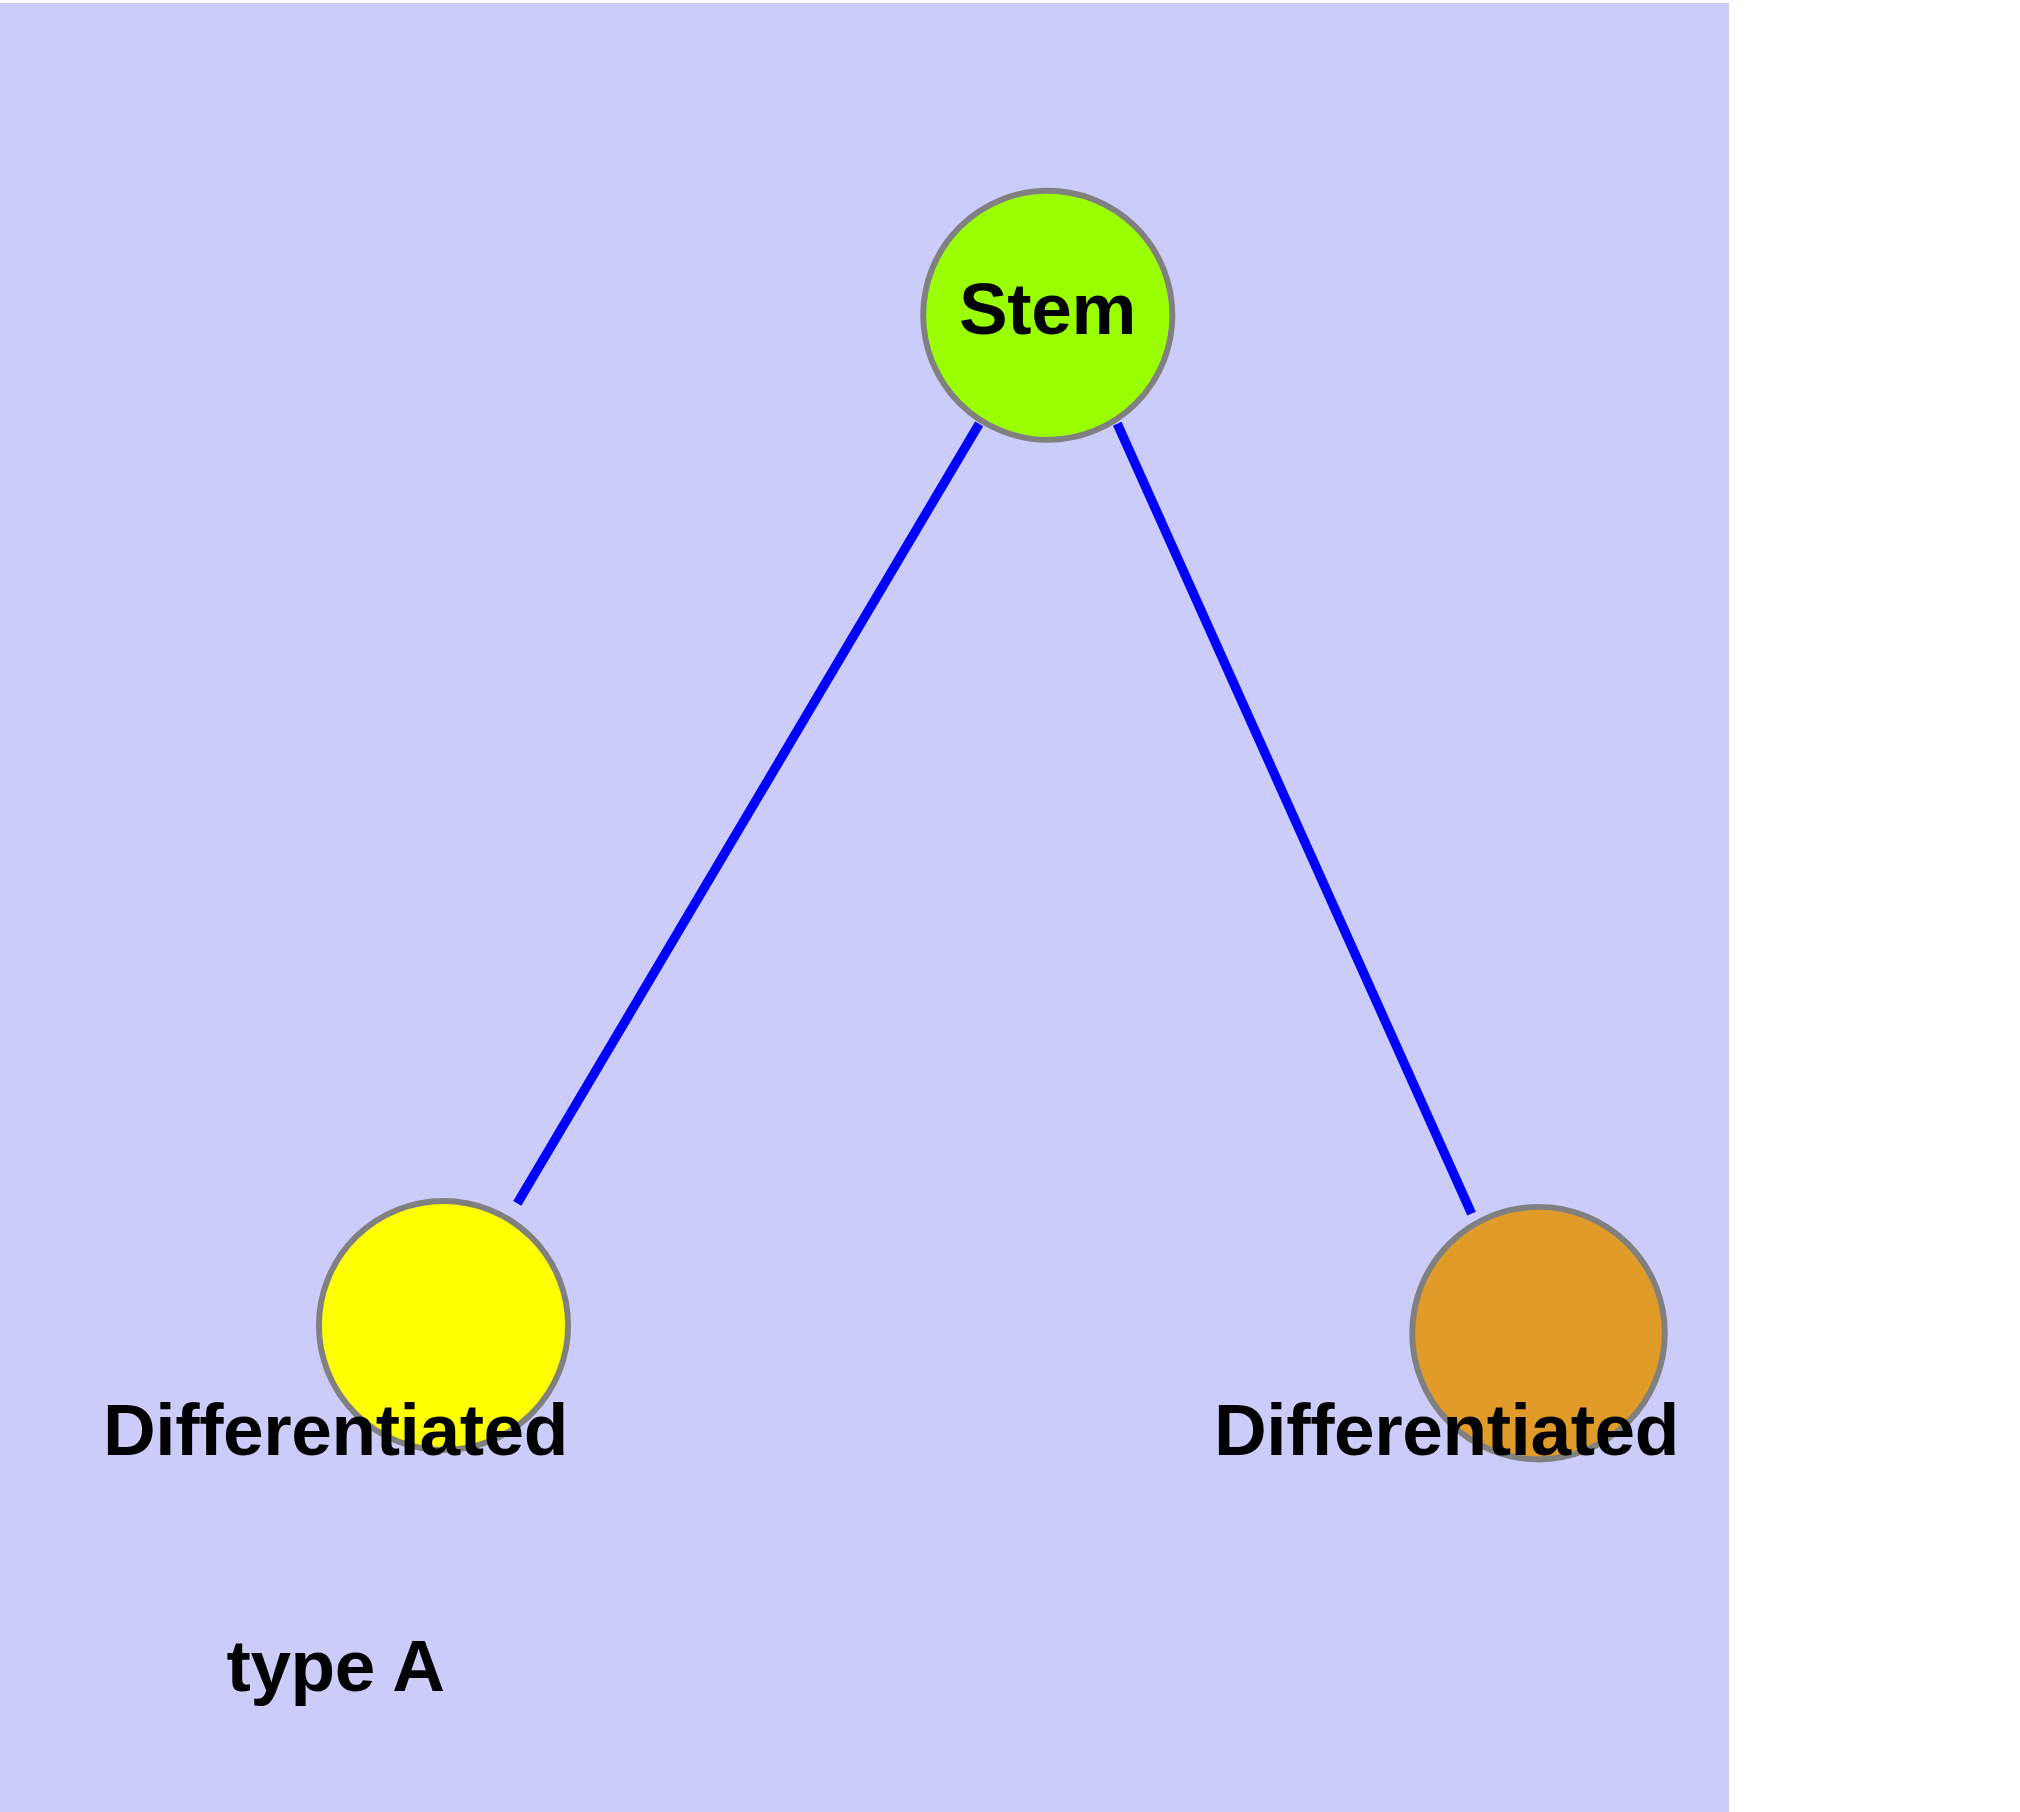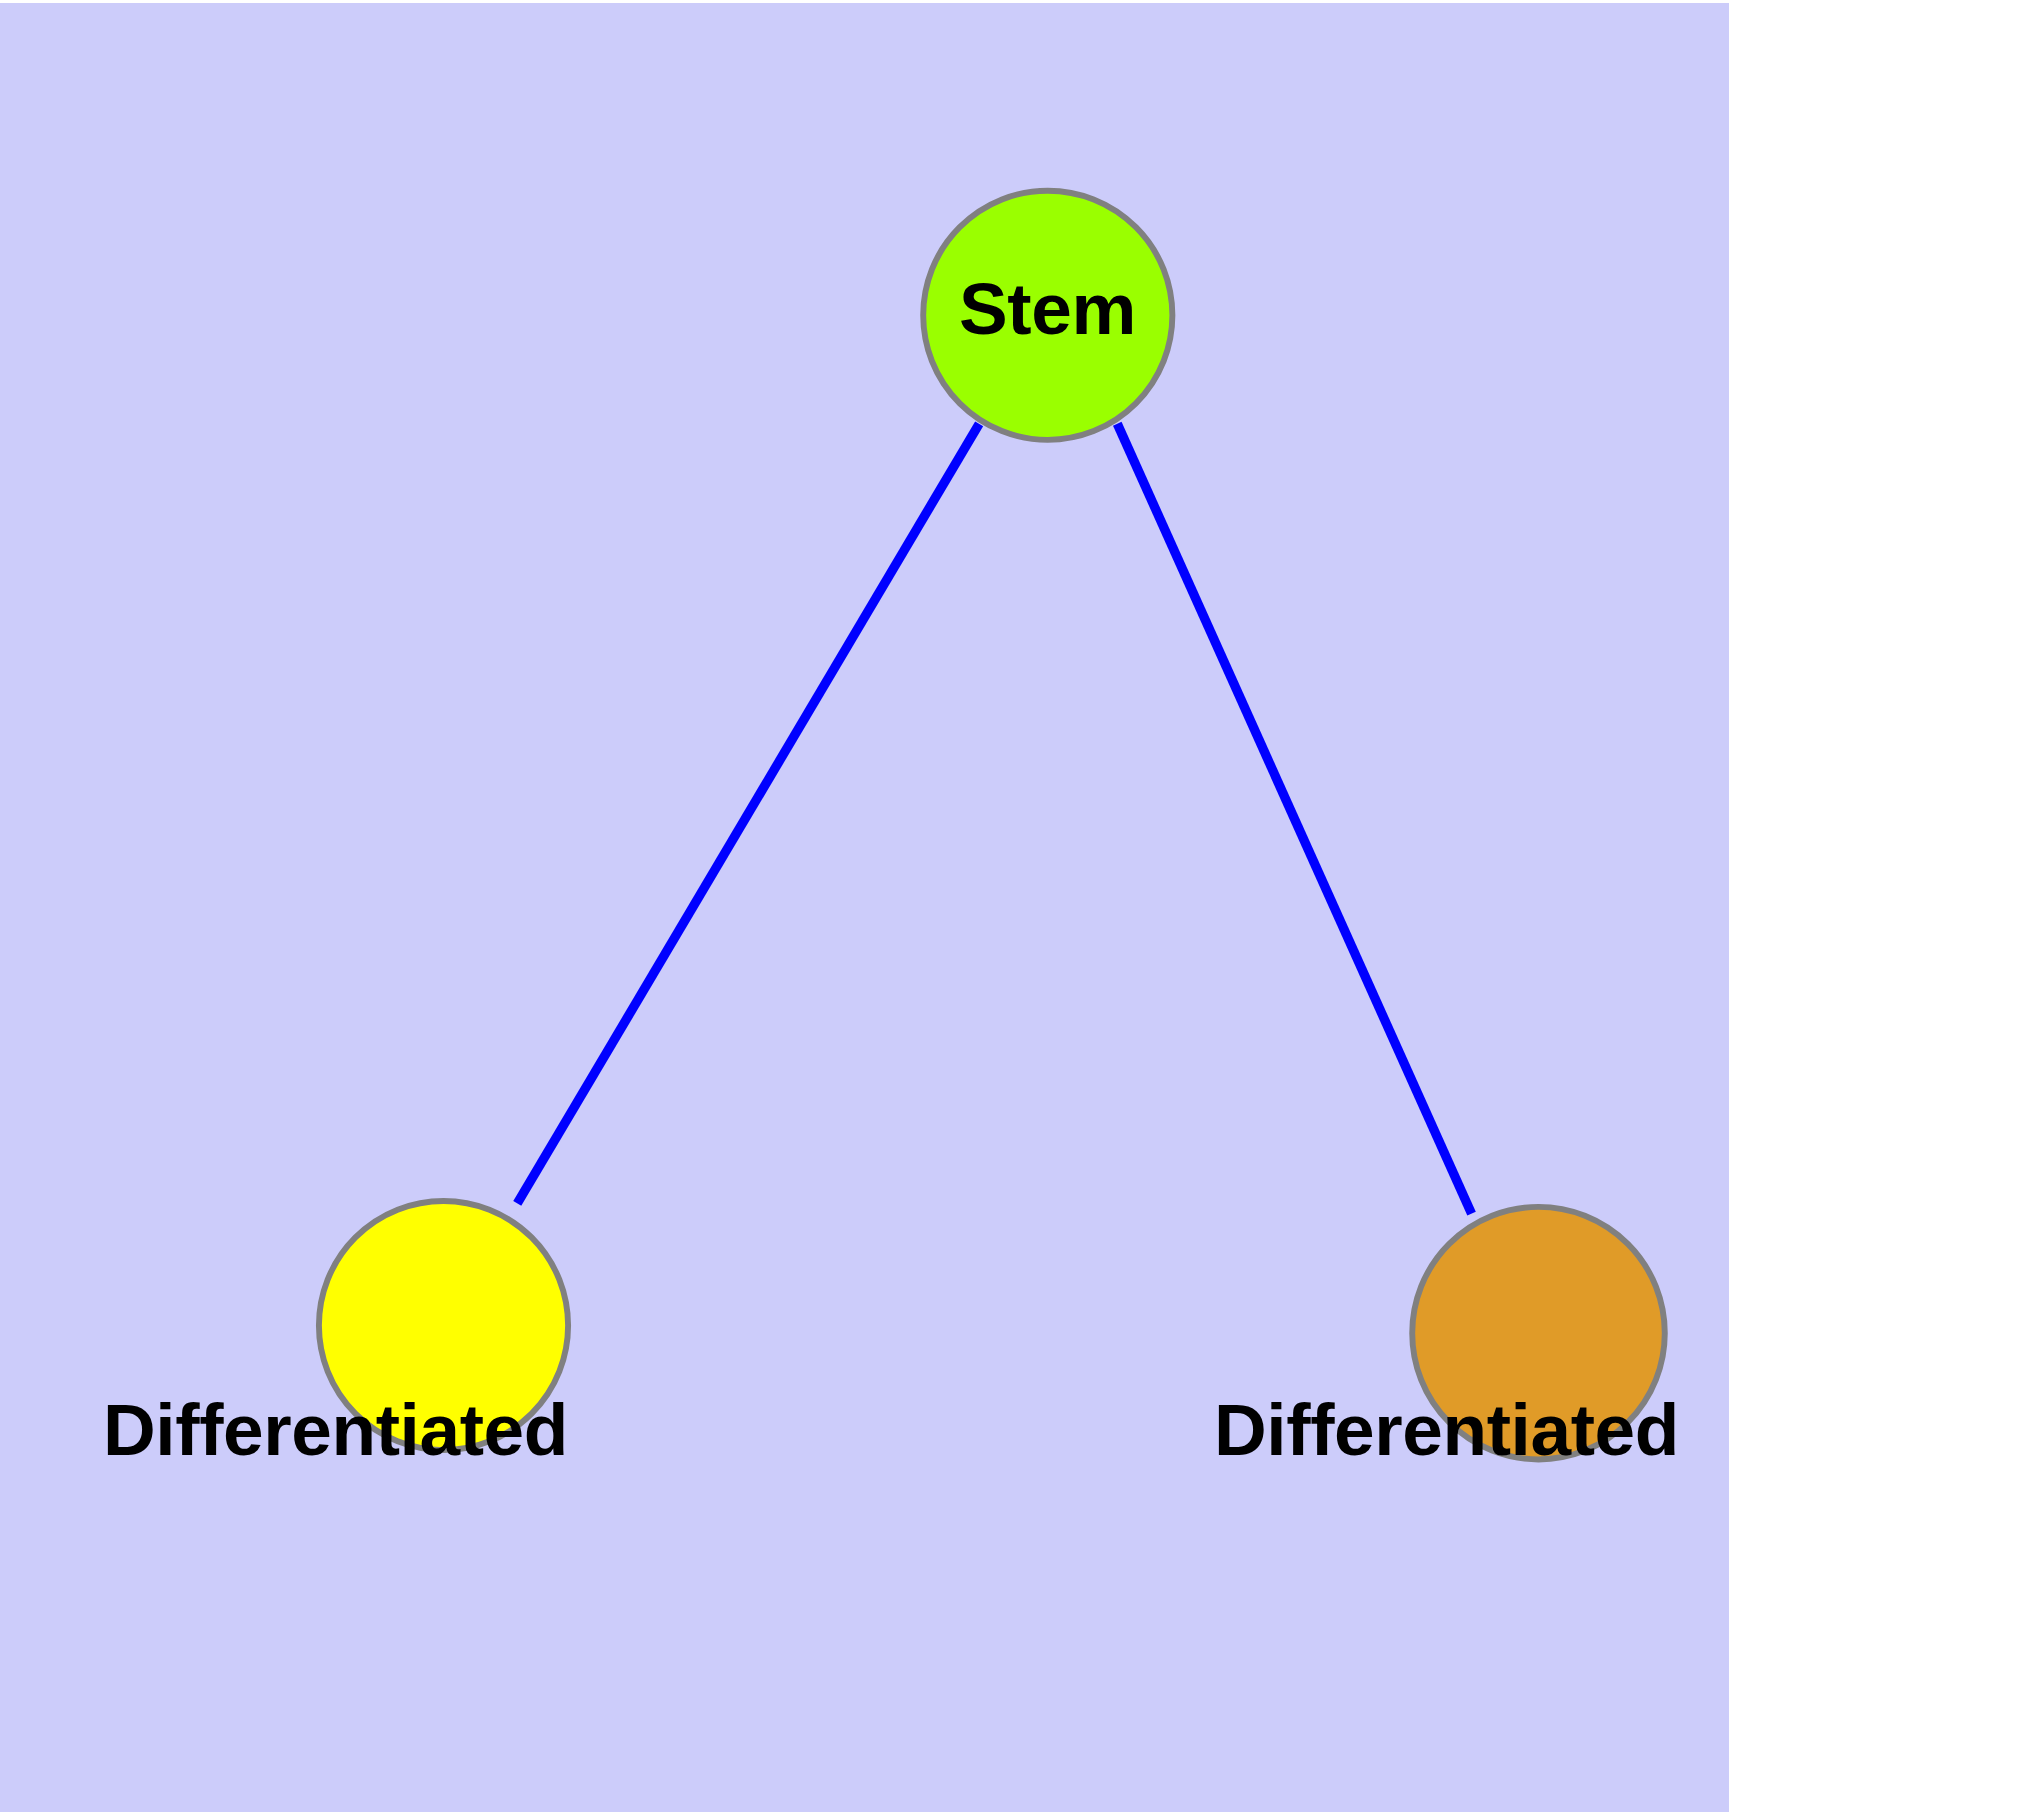--- a/index.html
+++ b/index.html
@@ -58,20 +58,21 @@
       <circle cx="523" cy="1564" r="147" fill="#ffff00" stroke="#808080" stroke-width="7"></circle>
       <circle cx="1815" cy="1573" r="149" fill="#e09b28" stroke="#808080" stroke-width="7"></circle>
       <circle cx="1236" cy="372" r="147" fill="#9aff00" stroke="#808080" stroke-width="7"></circle>
     </g>
   </svg>
 
   <div class="node-label" style="left:793px; top:270px; width:509px;">Stem</div>
 
   <div class="node-label" style="left:81px; top:1233px; width:509px;">
     <div>Differentiated</div>
+    <div>type A</div>
   </div>
 
   <div class="node-label" style="left:1192px; top:1233px; width:509px;">
     <div>Differentiated</div>
   </div>
 
 </div>
 
 
 </body></html>

